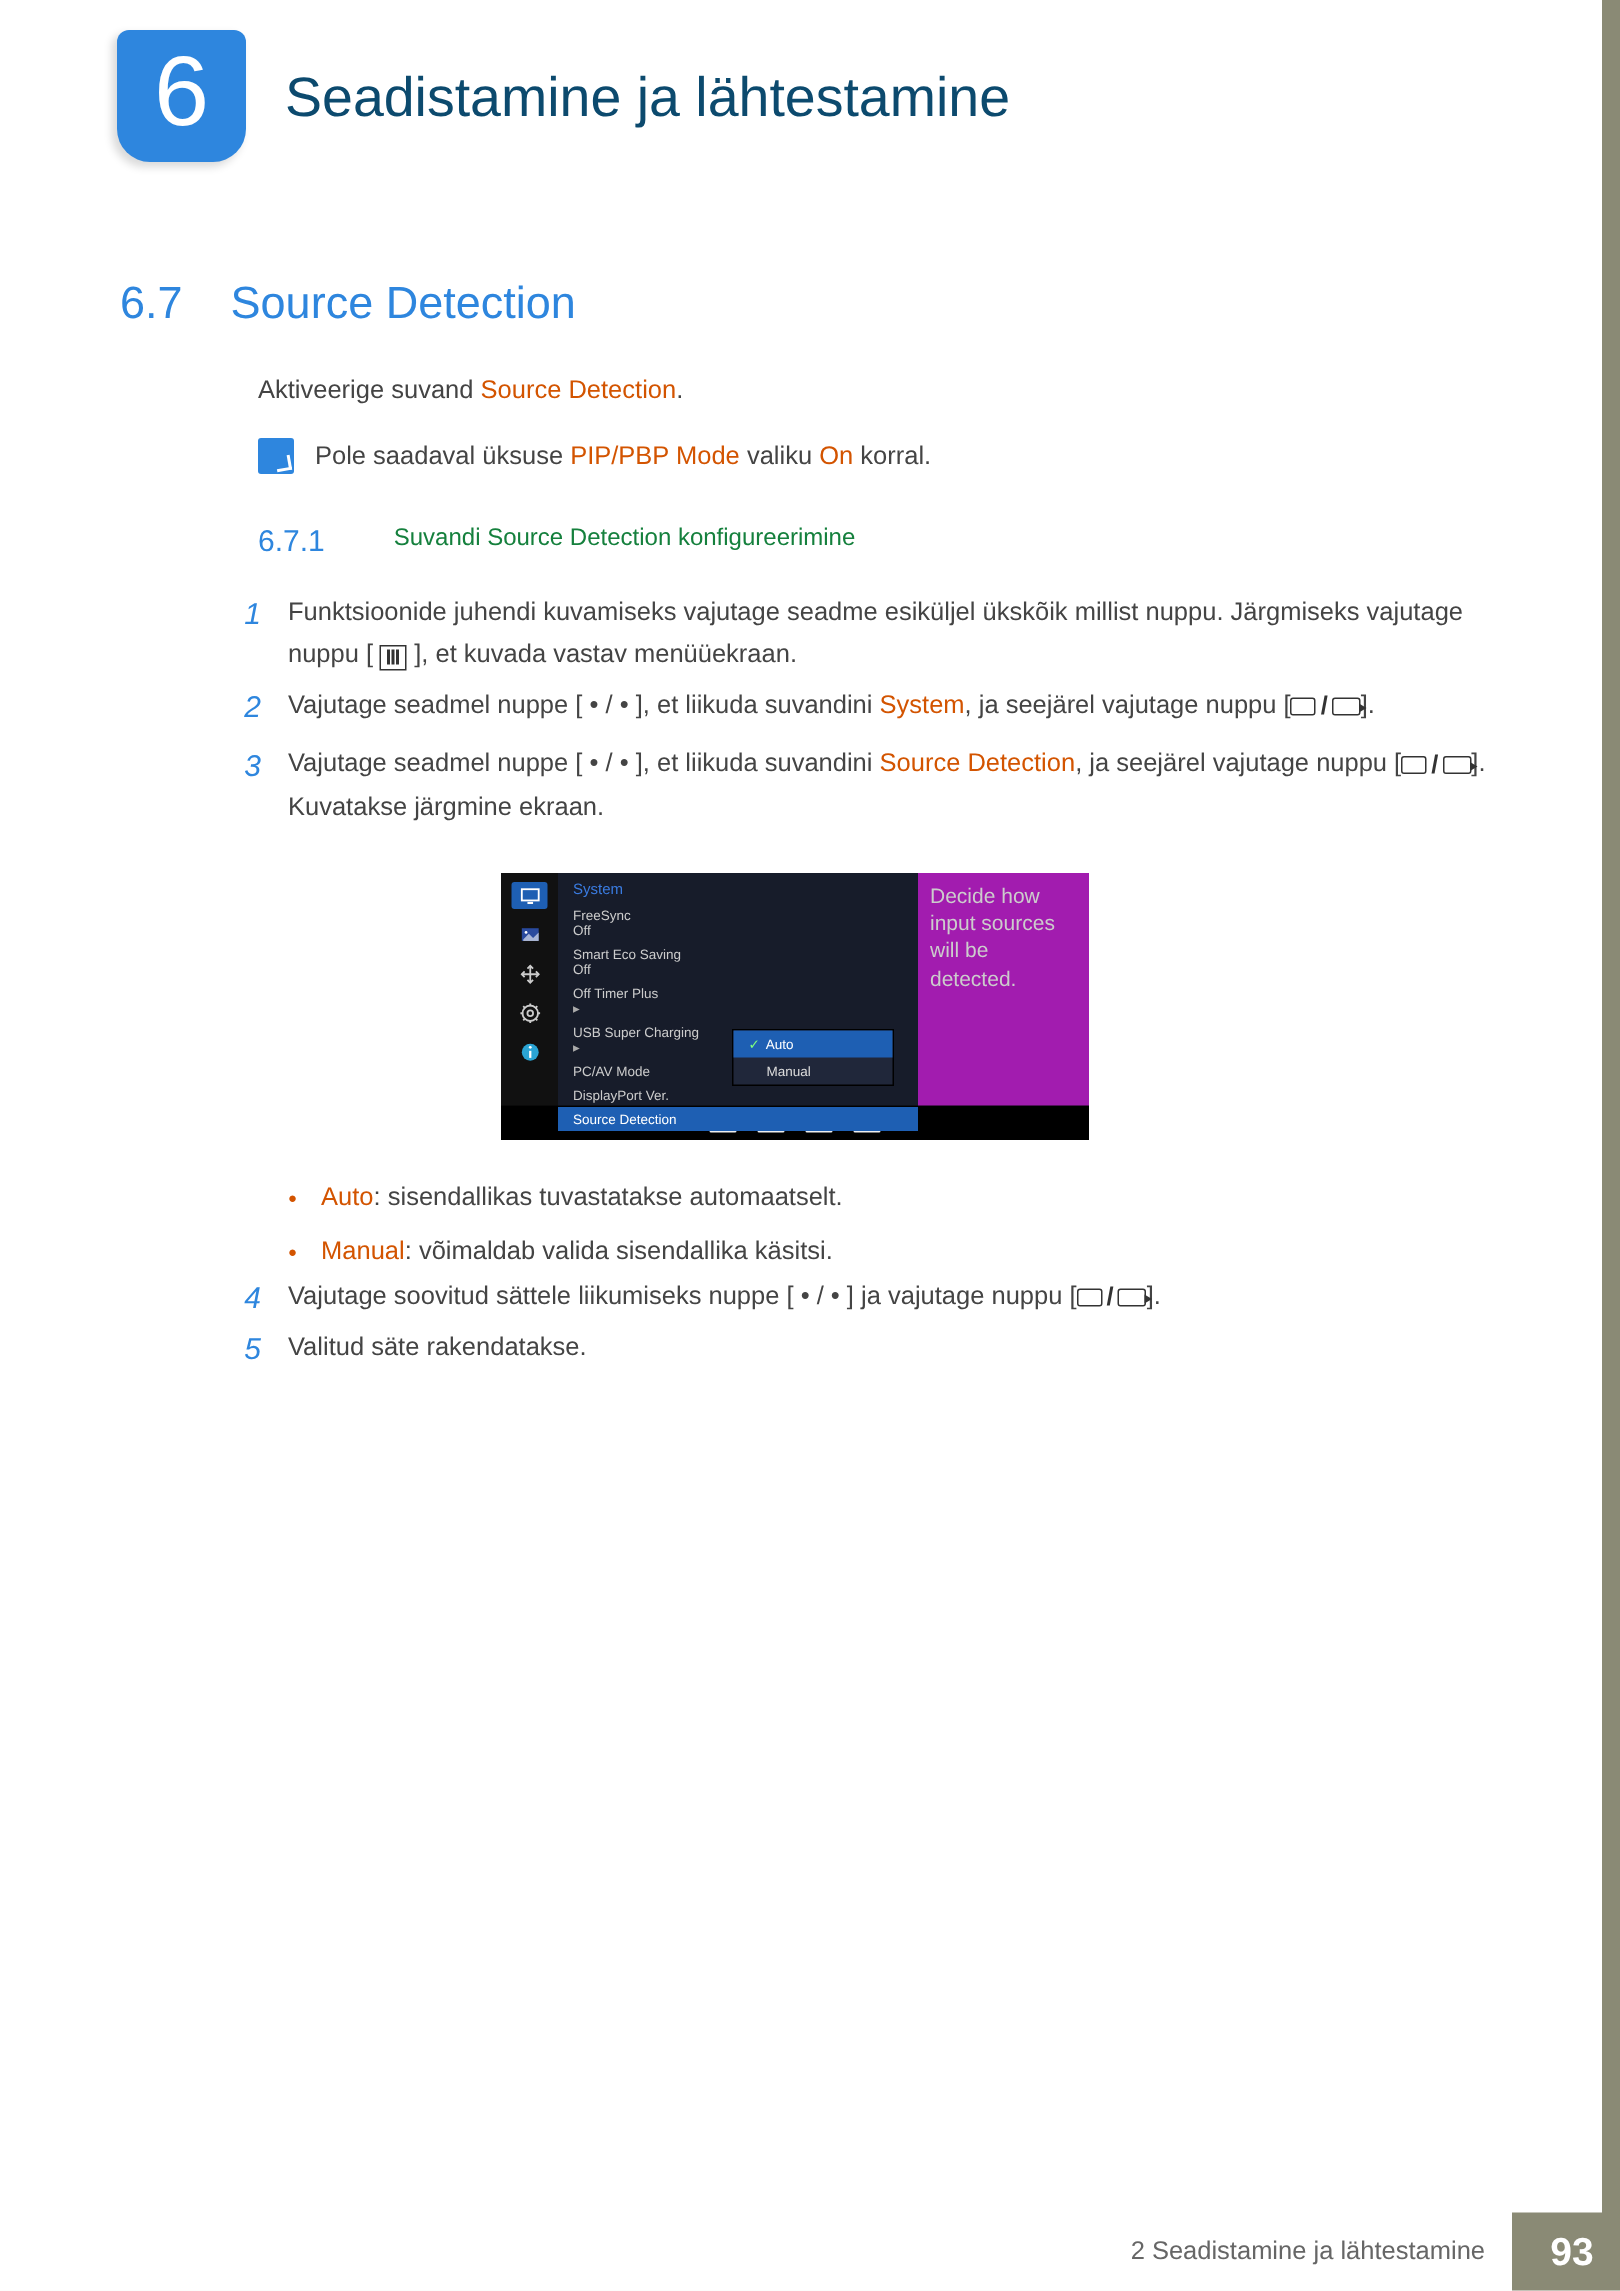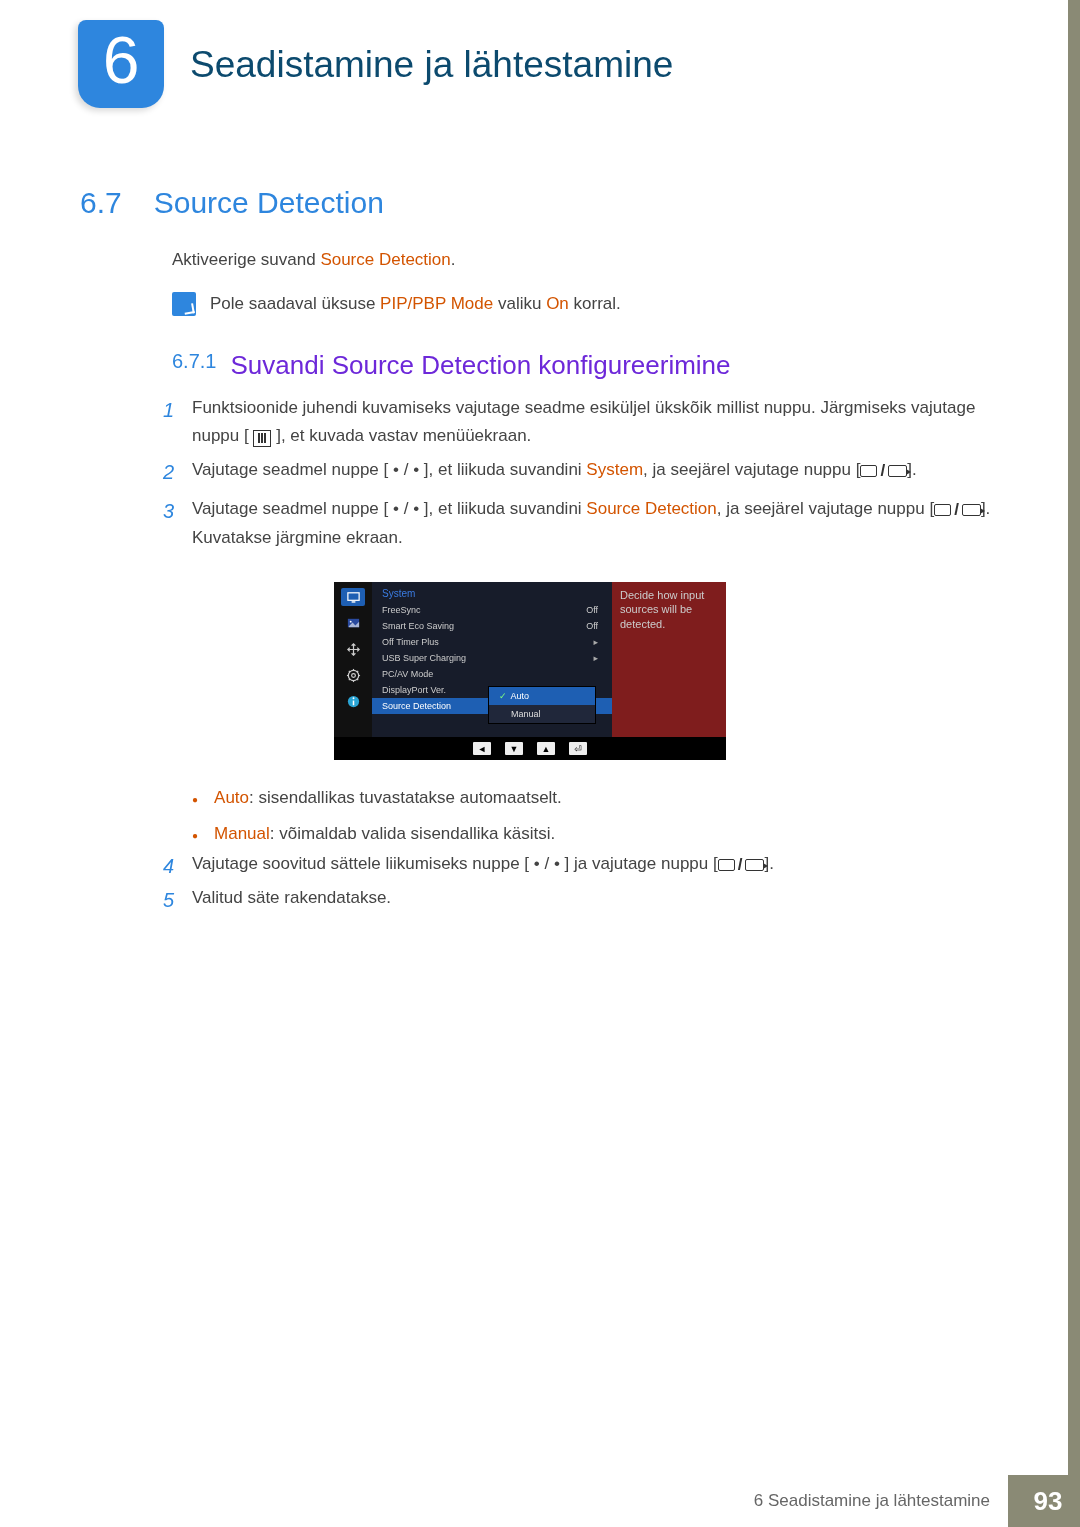--- a/index.html
+++ b/index.html
@@ -98,21 +98,21 @@
   .note-text .hl { color: #d35400; }
   .subsection-row {
     position: absolute;
     left: 172px;
     top: 350px;
     display: flex;
     align-items: flex-start;
     gap: 14px;
   }
   .subsection-num { color: #2e86de; font-size: 20px; font-weight: 400; }
-  .subsection-title { color: #6d28d9; font-size: 26px; font-weight: 400; }
+  .subsection-title { color: #15803d; font-size: 16px; font-weight: 400; margin-left: 32px; }
   .steps {
     position: absolute;
     left: 158px;
     top: 394px;
     width: 840px;
   }
   .step {
     display: flex;
     gap: 18px;
     margin-bottom: 6px;
@@ -184,20 +184,21 @@
     font-size: 10px;
     padding: 6px 10px 3px;
   }
   .osd-row {
     display: flex;
     justify-content: space-between;
     padding: 3px 14px 3px 10px;
     font-size: 9px;
     color: #ccc;
     position: relative;
+    flex-direction: column;
   }
   .osd-row.sel { background: #1e5fb3; color: #fff; }
   .osd-row .arrow { color:#aaa; }
   .osd-popup {
     position: absolute;
     left: 116px;
     top: 104px;
     width: 108px;
     background: #20273a;
     border: 1px solid #000;
@@ -205,23 +206,23 @@
   .osd-popup .opt {
     padding: 4px 10px;
     font-size: 9px;
     color: #ddd;
   }
   .osd-popup .opt.sel { background:#1e5fb3; color:#fff; position:relative; }
   .osd-popup .opt.sel::before { content:"✓"; color:#7fff7f; margin-right:4px; }
   .osd-popup .opt:not(.sel)::before { content:""; display:inline-block; width:12px; }
   .osd-desc {
     flex: 1;
-    background: #7f1d1d;
+    background: #a21caf;
     padding: 6px 8px;
-    font-size: 11px;
+    font-size: 14px;
     color: #ccc;
     line-height: 1.3;
   }
   .osd-nav {
     height: 23px;
     background: #000;
     display: flex;
     justify-content: center;
     align-items: center;
     gap: 14px;
@@ -456,16 +457,16 @@
         </span><span>].</span>
     </div>
   </div>
 
   <div class="step step-late" style="top:884px;">
     <div class="num">5</div>
     <div class="body">Valitud säte rakendatakse.</div>
   </div>
 
   <div class="footer">
-    <div class="footer-text">6 Seadistamine ja lähtestamine</div>
+    <div class="footer-text">2 Seadistamine ja lähtestamine</div>
     <div class="footer-page">93</div>
   </div>
 </div>
 
 </body></html>

